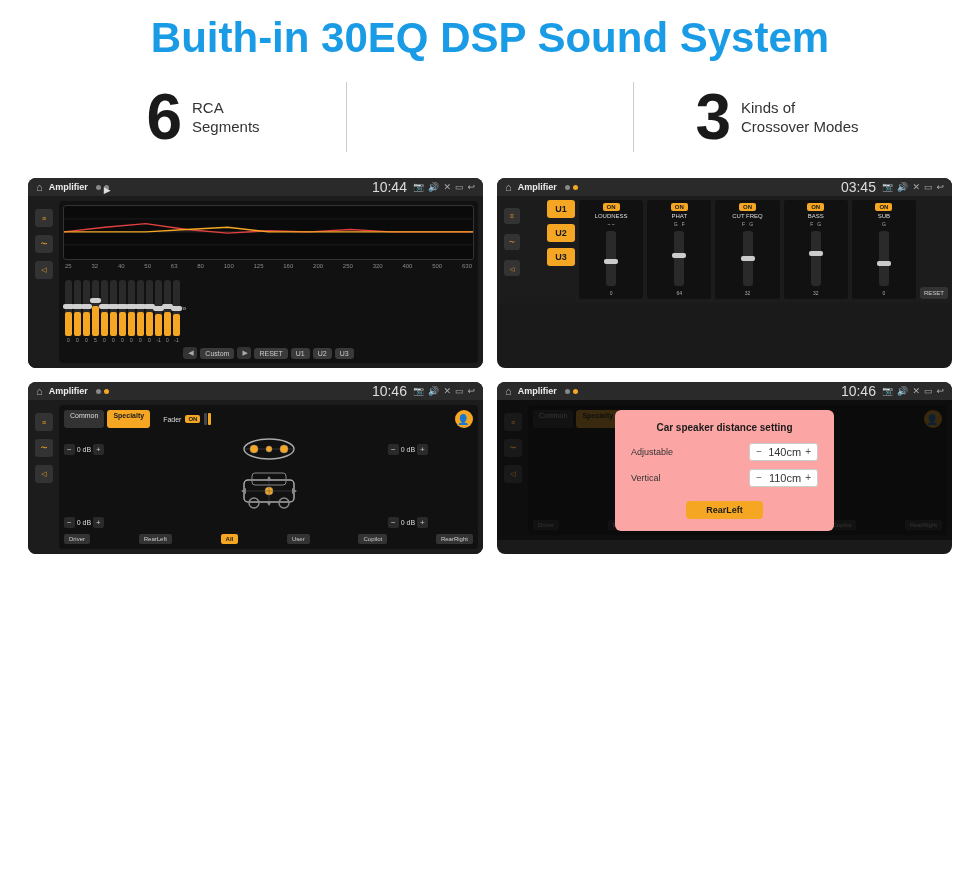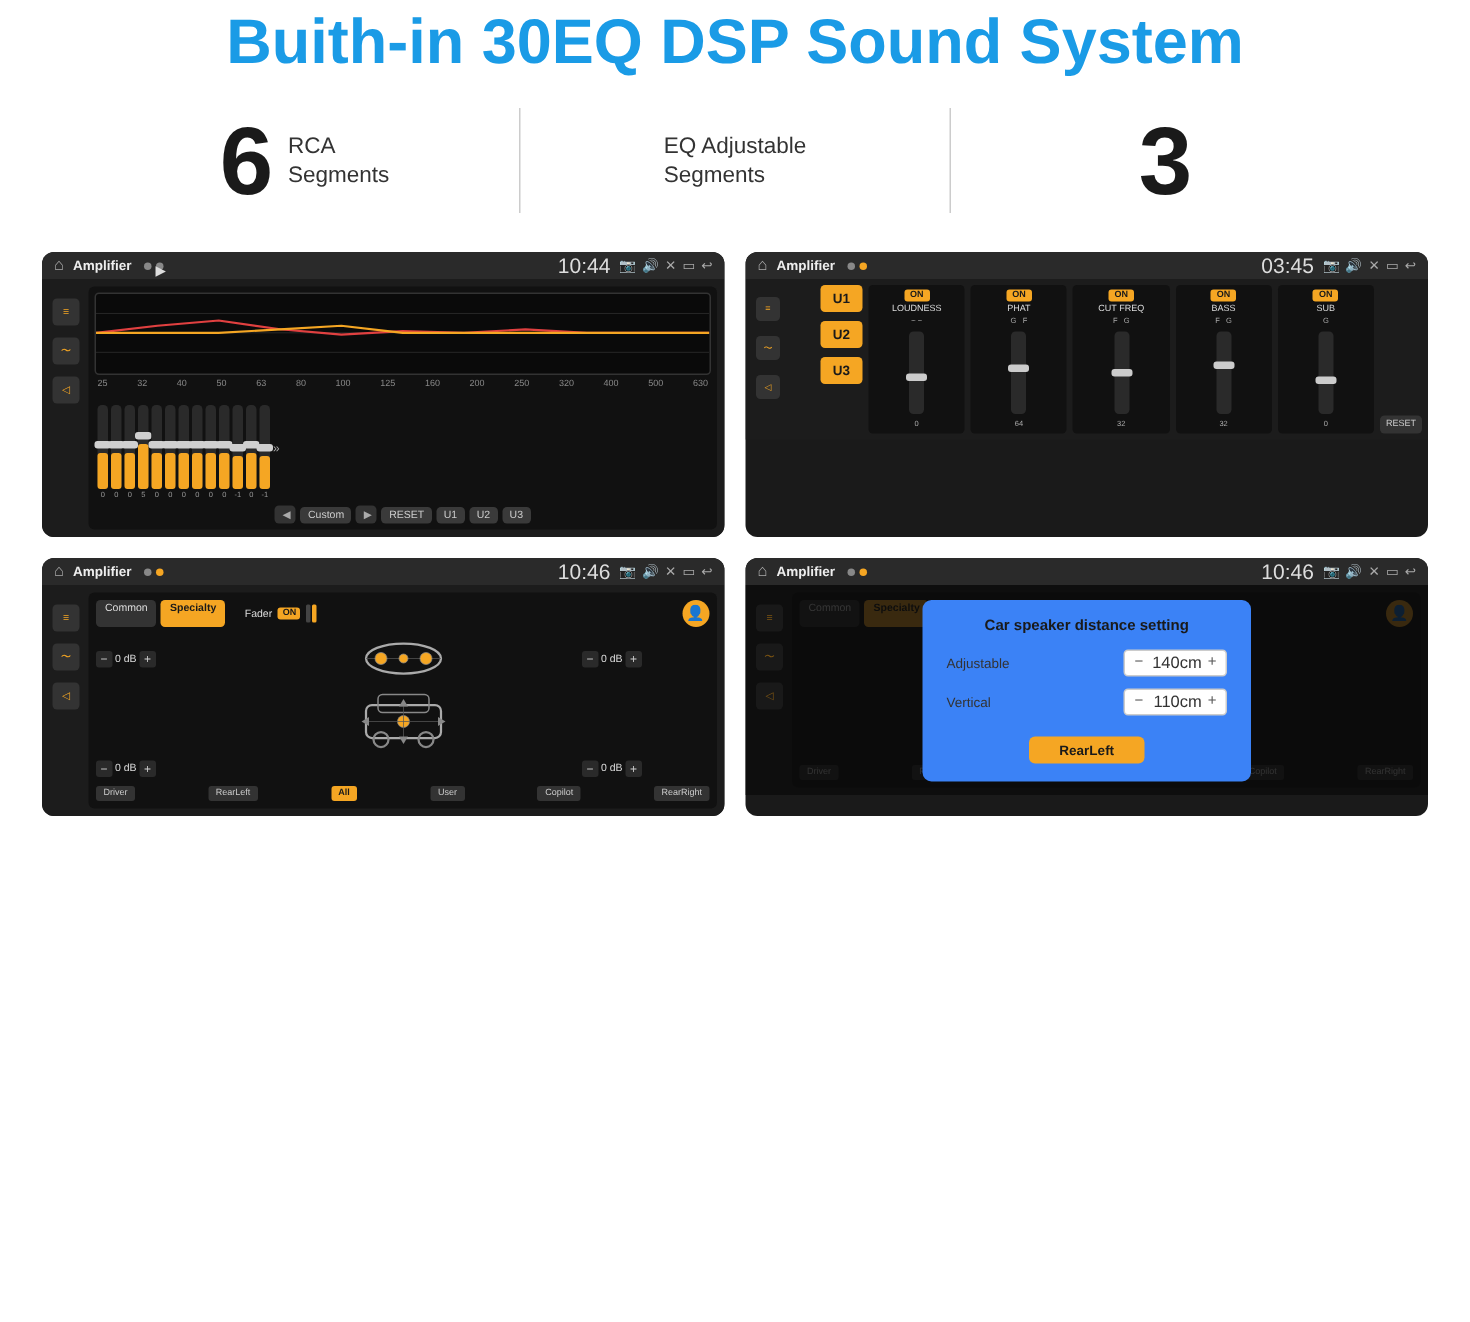--- a/index.html
+++ b/index.html
@@ -7,21 +7,21 @@
       width: 980px;
       min-height: 881px;
       background: #ffffff;
       font-family: Arial, sans-serif;
       overflow-x: hidden;
     }
 
     
     .main-title {
       text-align: center;
-      padding: 4px 20px 10px;
+      padding: 14px 20px 10px;
       font-size: 42px;
       font-weight: 900;
       color: #1a9be6;
     }
 
     
     .stats-row {
       display: flex;
       justify-content: center;
       align-items: center;
@@ -238,21 +238,21 @@
     .dialog-overlay {
       position: absolute;
       top: 0; left: 0; right: 0; bottom: 0;
       background: rgba(0,0,0,0.5);
       display: flex;
       align-items: center;
       justify-content: center;
       z-index: 10;
     }
     .dialog-box {
-      background: #3b82f6;
+      background: #fca5a5;
       border-radius: 6px;
       padding: 12px 16px;
       width: 219px;
       text-align: center;
     }
     .dialog-title {
       font-size: 10px;
       font-weight: bold;
       color: #1a1a1a;
       margin-bottom: 10px;
@@ -385,25 +385,25 @@
 
 <h1 class="main-title">Buith-in 30EQ DSP Sound System</h1>
 
 <div class="stats-row">
   <div class="stat-item">
     <span class="stat-number">6</span>
     <span class="stat-label"><span>RCA</span><br><span>Segments</span></span>
   </div>
   <div class="stat-divider"></div>
   <div class="stat-item">
-    <span class="stat-label"><span>EQ Adjustable</span><br><span>Segments</span></span>
   </div>
   <div class="stat-divider"></div>
   <div class="stat-item">
     <span class="stat-number">3</span>
+    <span class="stat-label"><span>Kinds of</span><br><span>Crossover Modes</span></span>
   </div>
 </div>
 
 <div class="screens-grid">
 
   <div class="screen-card">
 
     <div class="status-bar">
       <span class="home-icon">⌂</span>
       <span class="title">Amplifier</span>

